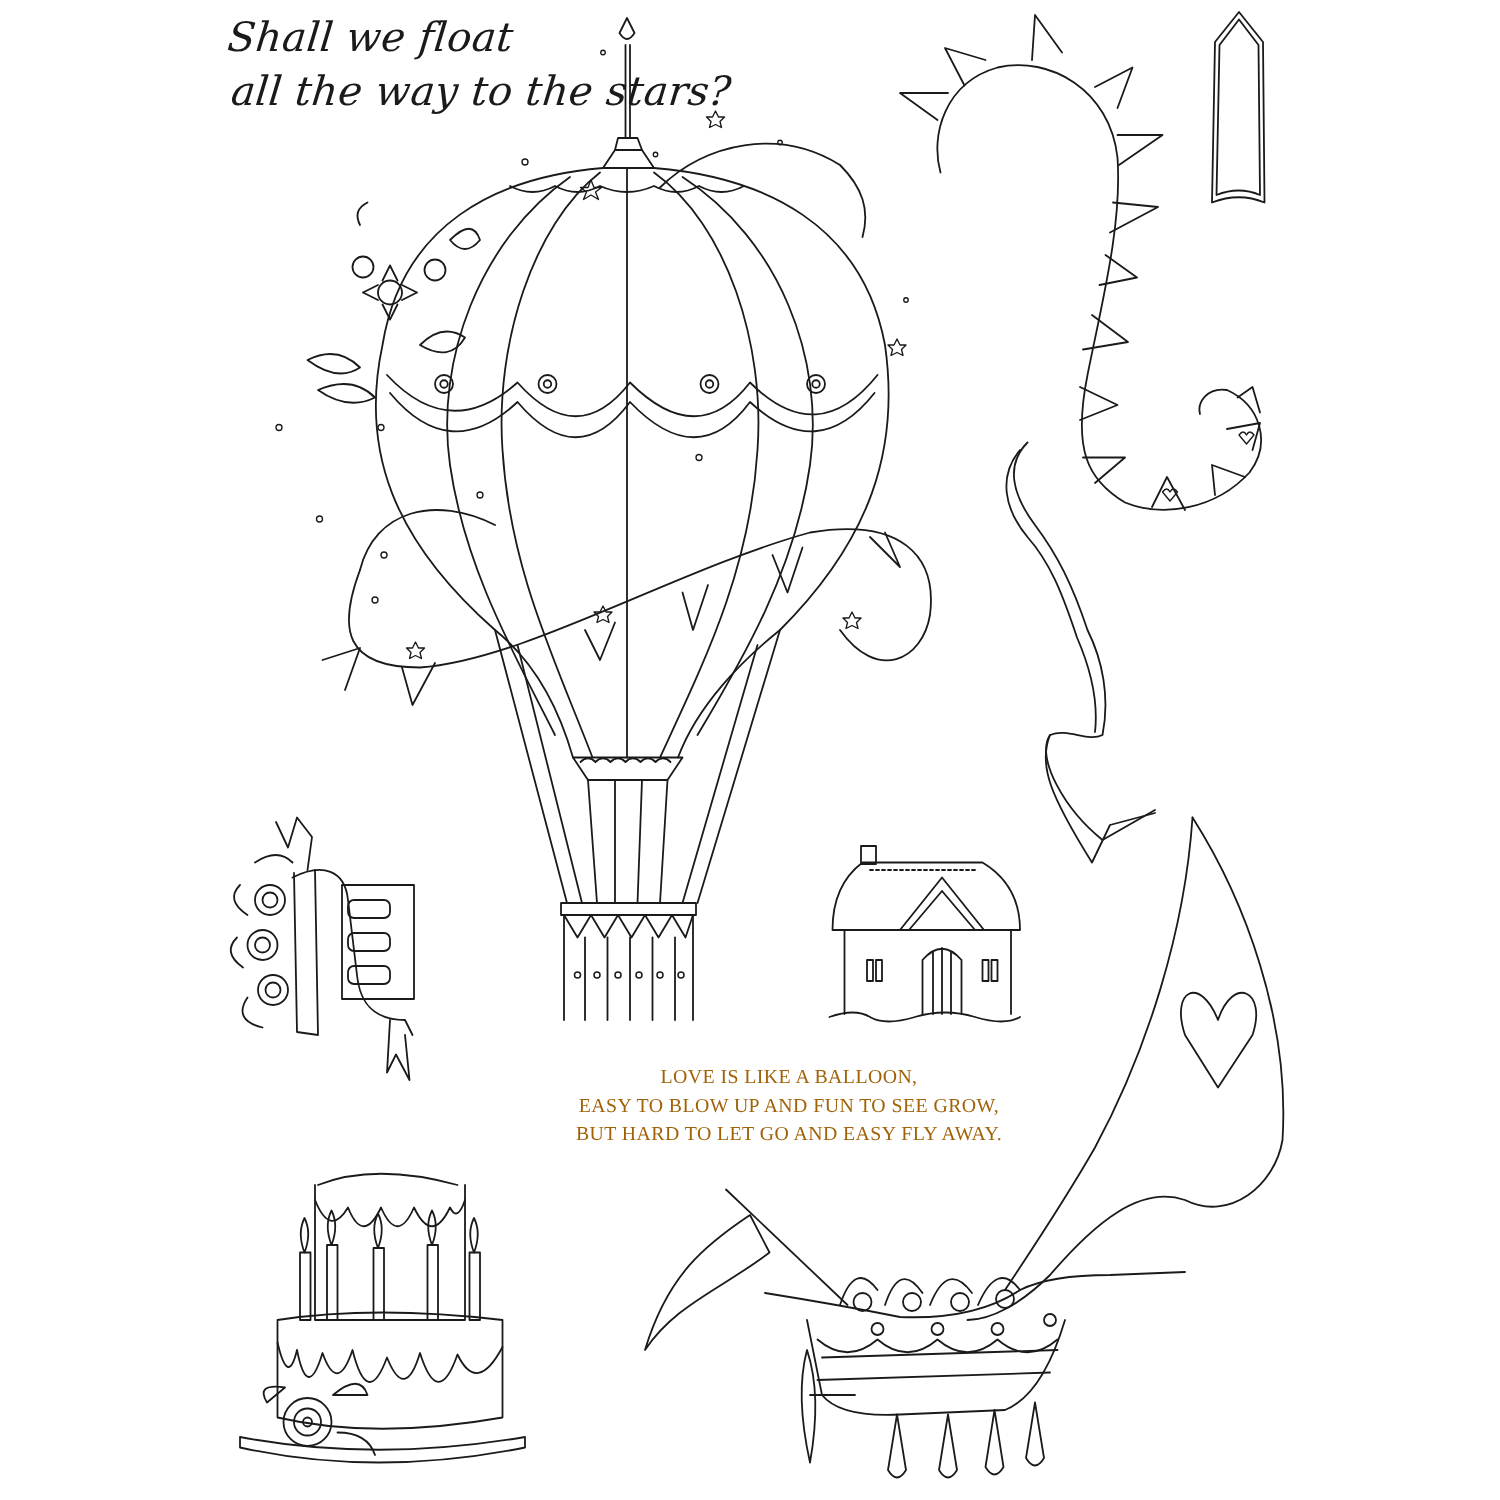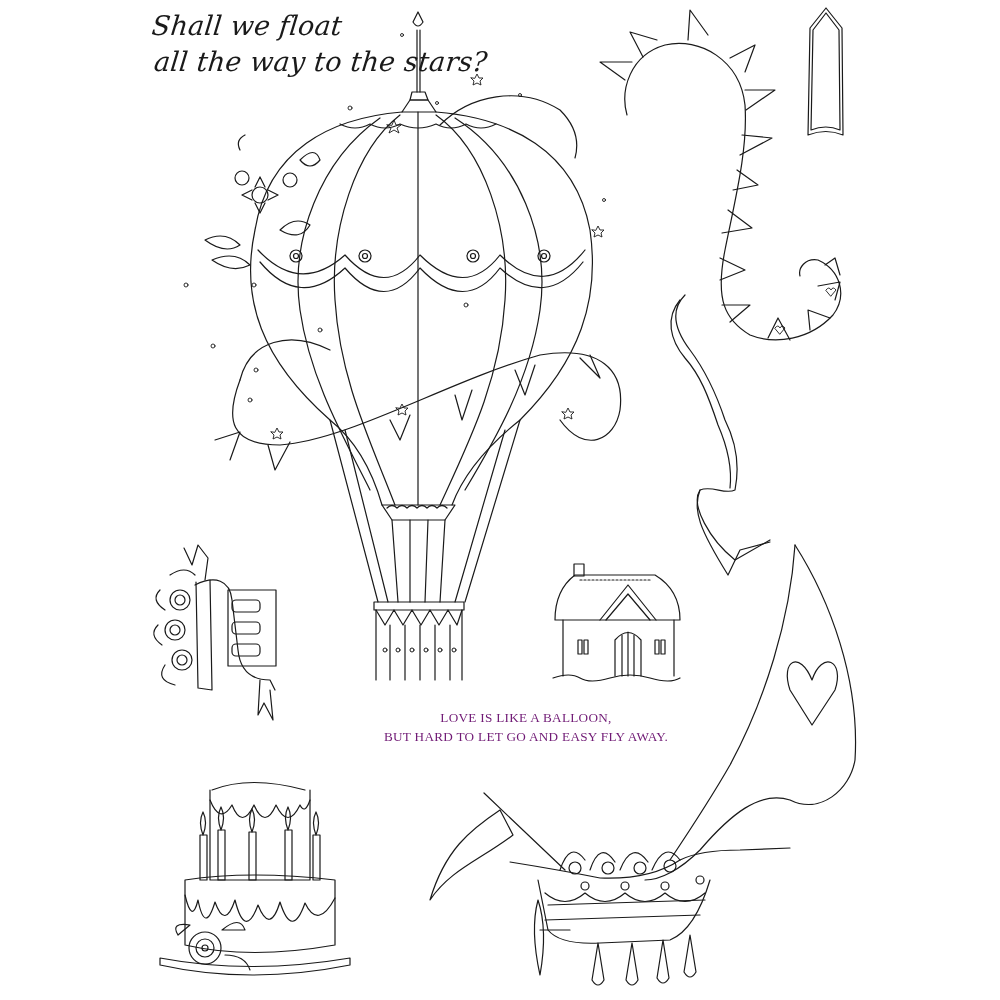--- a/index.html
+++ b/index.html
@@ -10,36 +10,37 @@
   .script {
     position:absolute; left:150px; top:8px;
     font-family:"DejaVu Serif", serif; font-style:italic;
     font-size:27px; line-height:36px; color:#1a1a1a; letter-spacing:0.2px;
     transform:skewX(-6deg);
   }
   .script .l2 { display:block; padding-left:6px; }
   .quote {
     position:absolute; left:326px; top:708px; width:400px;
     font-family:"Liberation Serif", serif; font-size:13.2px;
-    line-height:19px; text-align:center; color:#701a75; letter-spacing:0.3px;
+    line-height:19px; text-align:center; color:#a16207; letter-spacing:0.3px;
   }
   .quote span { display:block; white-space:nowrap; }
 </style>
 </head>
 <body>
 
 <div class="sheet">
 
   <div class="script">
     <span>Shall we float</span>
     <span class="l2">all the way to the stars?</span>
   </div>
 
   <div class="quote">
     <span>LOVE IS LIKE A BALLOON,</span>
+    <span>EASY TO BLOW UP AND FUN TO SEE GROW,</span>
     <span>BUT HARD TO LET GO AND EASY FLY AWAY.</span>
   </div>
 
   <svg class="art" viewBox="0 0 1000 1000" fill="none" stroke="#1a1a1a" stroke-width="1.2" stroke-linejoin="round" stroke-linecap="round">
 
     <g>
 
       <path d="M413,22 L418,12 L423,22 Q418,30 413,22 Z"></path>
       <line x1="417" y1="30" x2="417" y2="92"></line>
       <line x1="420" y1="30" x2="420" y2="92"></line>

